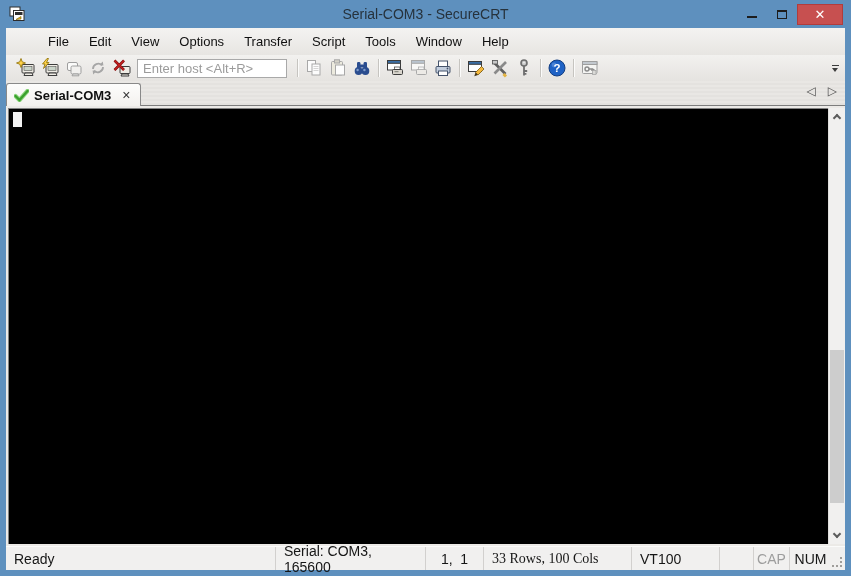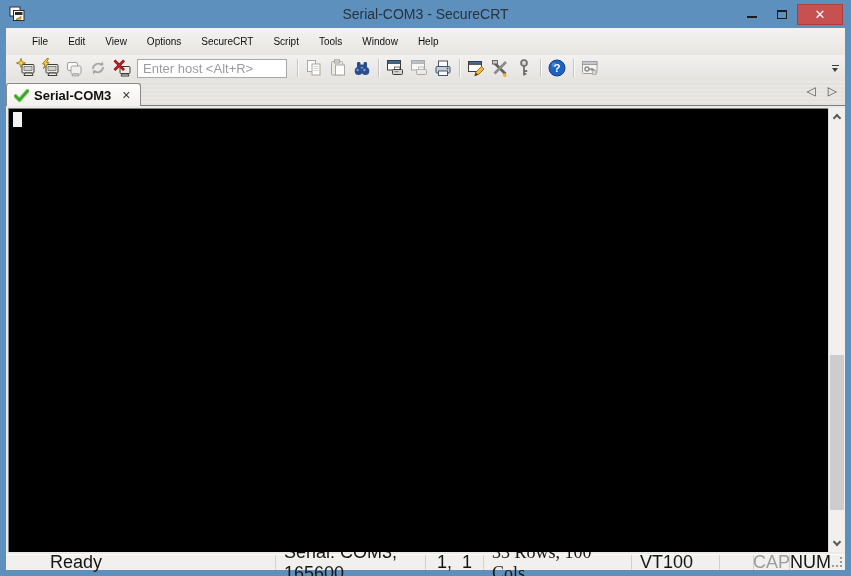--- a/index.html
+++ b/index.html
@@ -24,21 +24,21 @@
   }
   .win-controls { margin-left:auto; display:flex; align-items:center; height:100%; z-index:2; }
   .win-btn { width:30px; height:21px; display:flex; align-items:center; justify-content:center; color:#1d1d1d; }
   .min-glyph { width:10px; height:0; border-bottom:2px solid #1d1d1d; margin-top:6px; }
   .max-glyph { width:10px; height:9px; border:1px solid #1d1d1d; border-top-width:2px; background:transparent; }
   .close-btn { width:46px; height:21px; background:#c75050; border:1px solid #b13c3c; display:flex; align-items:center; justify-content:center; color:#fff; font-size:13px; margin-right:2px; }
   
   .menubar {
     height:27px; flex:none; display:flex; align-items:center;
     background:linear-gradient(#f4f3f1,#e7e5e2);
-    font-size:10px; color:#101010; padding-left:16px;
+    font-size:13px; color:#101010; padding-left:32px;
   }
   .menu-item { padding:4px 10px; }
   
   .toolbar {
     height:26px; flex:none; display:flex; align-items:center;
     background:linear-gradient(#f2f1ef,#e5e3e0);
     padding-left:8px; position:relative;
   }
   .tb-btn { width:24px; height:22px; flex:none; display:flex; align-items:center; justify-content:center; border-radius:2px; }
   .tb-sep { width:1px; height:18px; background:#c6c4c0; box-shadow:1px 0 0 #fbfbfa; margin:0 4px; flex:none; }
@@ -76,22 +76,22 @@
   }
   .cursor-block { position:absolute; left:4px; top:3px; width:9px; height:15px; background:#f2f2f2; }
   .scrollbar { width:17px; flex:none; background:#f1f0ef; border-left:1px solid #e0dedc; display:flex; flex-direction:column; }
   .scroll-btn { height:17px; flex:none; display:flex; align-items:center; justify-content:center; }
   .chev-up { width:6px; height:6px; border-left:2px solid #5c5c5c; border-top:2px solid #5c5c5c; transform:rotate(45deg); margin-top:3px; }
   .chev-down { width:6px; height:6px; border-left:2px solid #5c5c5c; border-top:2px solid #5c5c5c; transform:rotate(225deg); margin-bottom:3px; }
   .scroll-track { flex:1; position:relative; }
   .scroll-thumb { position:absolute; left:1px; right:1px; top:56%; height:38%; background:#cdcdcd; }
   
   .statusbar {
-    height:16px; flex:none; background:#f1f0ef; border-top:1px solid #fbfbfa;
-    display:flex; align-items:stretch; font-size:18px; color:#161616;padding-left:36px;
+    height:24px; flex:none; background:#f1f0ef; border-top:1px solid #fbfbfa;
+    display:flex; align-items:stretch; font-size:14px; color:#161616;
   }
   .sb-ready { flex:1; display:flex; align-items:center; padding-left:8px; }
   .sb-sec { border-left:1px solid #d2d0ce; display:flex; align-items:center; padding:0 8px; }
   .sb-serial { width:150px; }
   .sb-cursor { width:58px; justify-content:center; white-space:pre; }
   .sb-size { width:148px;font-family:Liberation Serif, serif; }
   .sb-emu { width:88px; }
   .sb-spacer { width:34px; }
   .sb-cap { width:36px; justify-content:center; color:#9d9d9d; }
   .sb-num { width:42px; justify-content:center; }
@@ -122,21 +122,21 @@
           <span>✕</span>
         </div>
     </div>
   </div>
 
   <div class="menubar">
     <span class="menu-item">File</span>
     <span class="menu-item">Edit</span>
     <span class="menu-item">View</span>
     <span class="menu-item">Options</span>
-    <span class="menu-item">SecureCRT</span>
+    <span class="menu-item">Transfer</span>
     <span class="menu-item">Script</span>
     <span class="menu-item">Tools</span>
     <span class="menu-item">Window</span>
     <span class="menu-item">Help</span>
   </div>
 
   <div class="toolbar">
     <div class="tb-btn">
       <svg width="20" height="20" viewBox="0 0 20 20">
         <rect x="6" y="6.5" width="12" height="8.5" rx="1" fill="#efece5" stroke="#3c3c3c"></rect>

